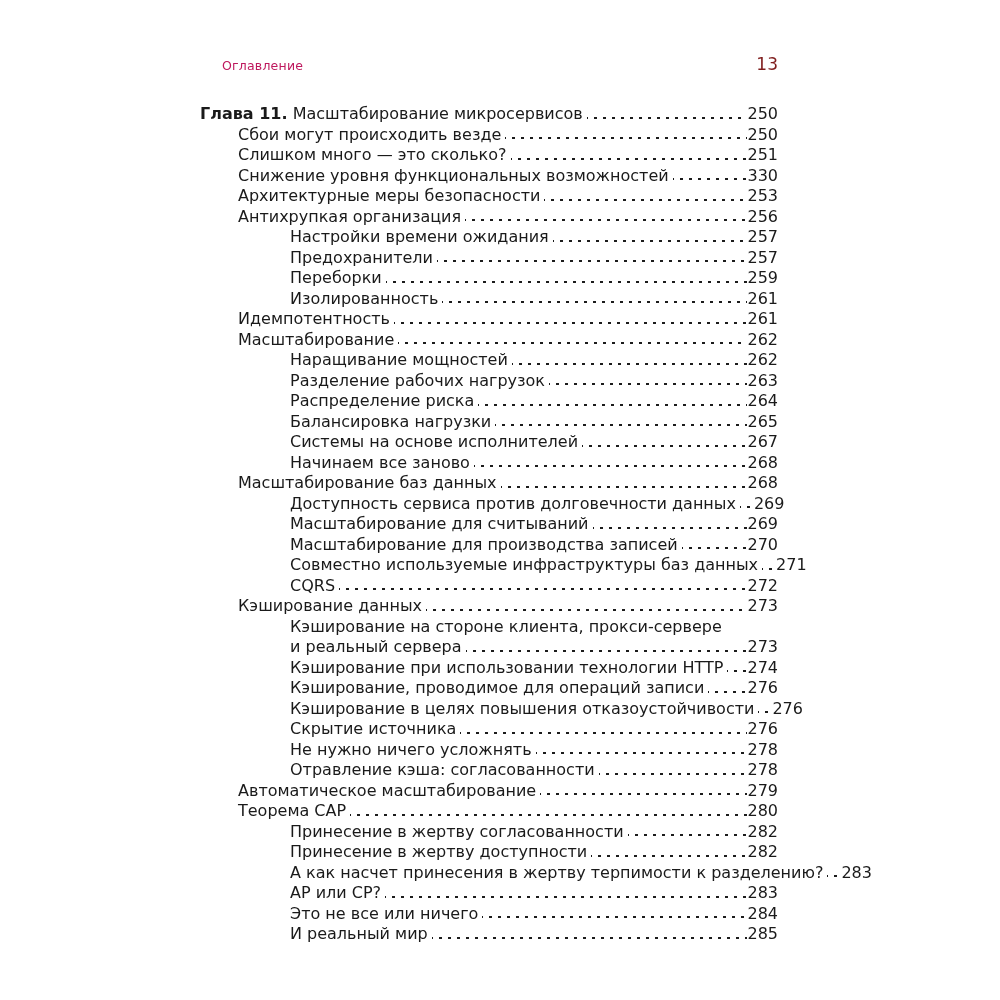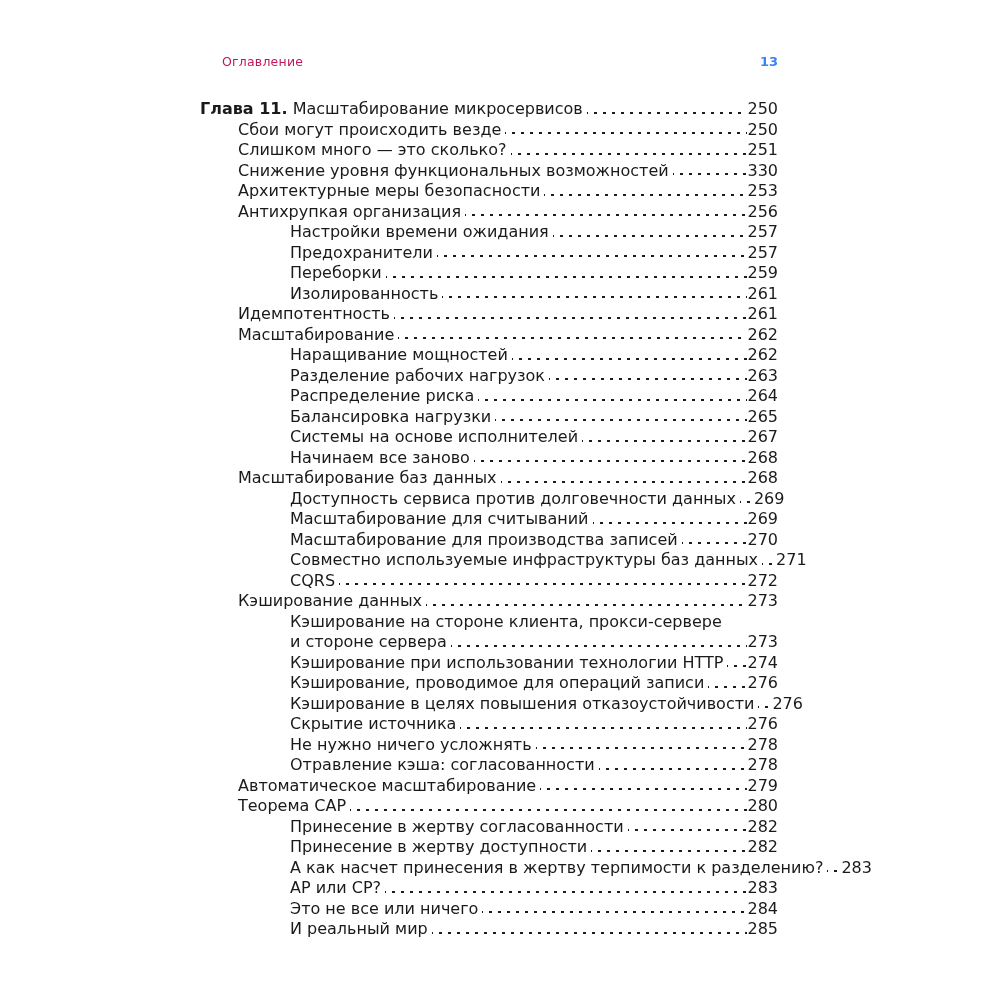--- a/index.html
+++ b/index.html
@@ -22,23 +22,23 @@
     align-items: baseline;
     padding-left: 22px;
     margin-bottom: 30px;
   }
   .running-title {
     font-size: 12.5px;
     color: #be185d;
     letter-spacing: 0.2px;
   }
   .folio {
-    font-size: 13px;
-    font-weight: bold;
-    color: #3b82f6;
+    font-size: 17px;
+    font-weight: normal;
+    color: #7f1d1d;
   }
   .toc-list { width: 100%; }
   .toc-row {
     display: flex;
     align-items: baseline;
     font-size: 16px;
     line-height: 20.5px;
     white-space: nowrap;
   }
   .lvl0 { padding-left: 0; margin-top: 12px; }
@@ -194,21 +194,21 @@
       <div class="toc-row lvl1">
     <span class="entry-title"><span class="title-text">Кэширование данных</span></span>
     <span class="leader"></span>
     <span class="pg">273</span>
   </div>
       <div class="toc-row lvl2 no-leader">
     <span class="entry-title"><span class="title-text">Кэширование на стороне клиента, прокси-сервере</span></span>
 
   </div>
       <div class="toc-row lvl2">
-    <span class="entry-title"><span class="title-text">и стороне сервера</span></span>
+    <span class="entry-title"><span class="title-text">и реальный сервера</span></span>
     <span class="leader"></span>
     <span class="pg">273</span>
   </div>
       <div class="toc-row lvl2">
     <span class="entry-title"><span class="title-text">Кэширование при использовании технологии HTTP</span></span>
     <span class="leader"></span>
     <span class="pg">274</span>
   </div>
       <div class="toc-row lvl2">
     <span class="entry-title"><span class="title-text">Кэширование, проводимое для операций записи</span></span>

